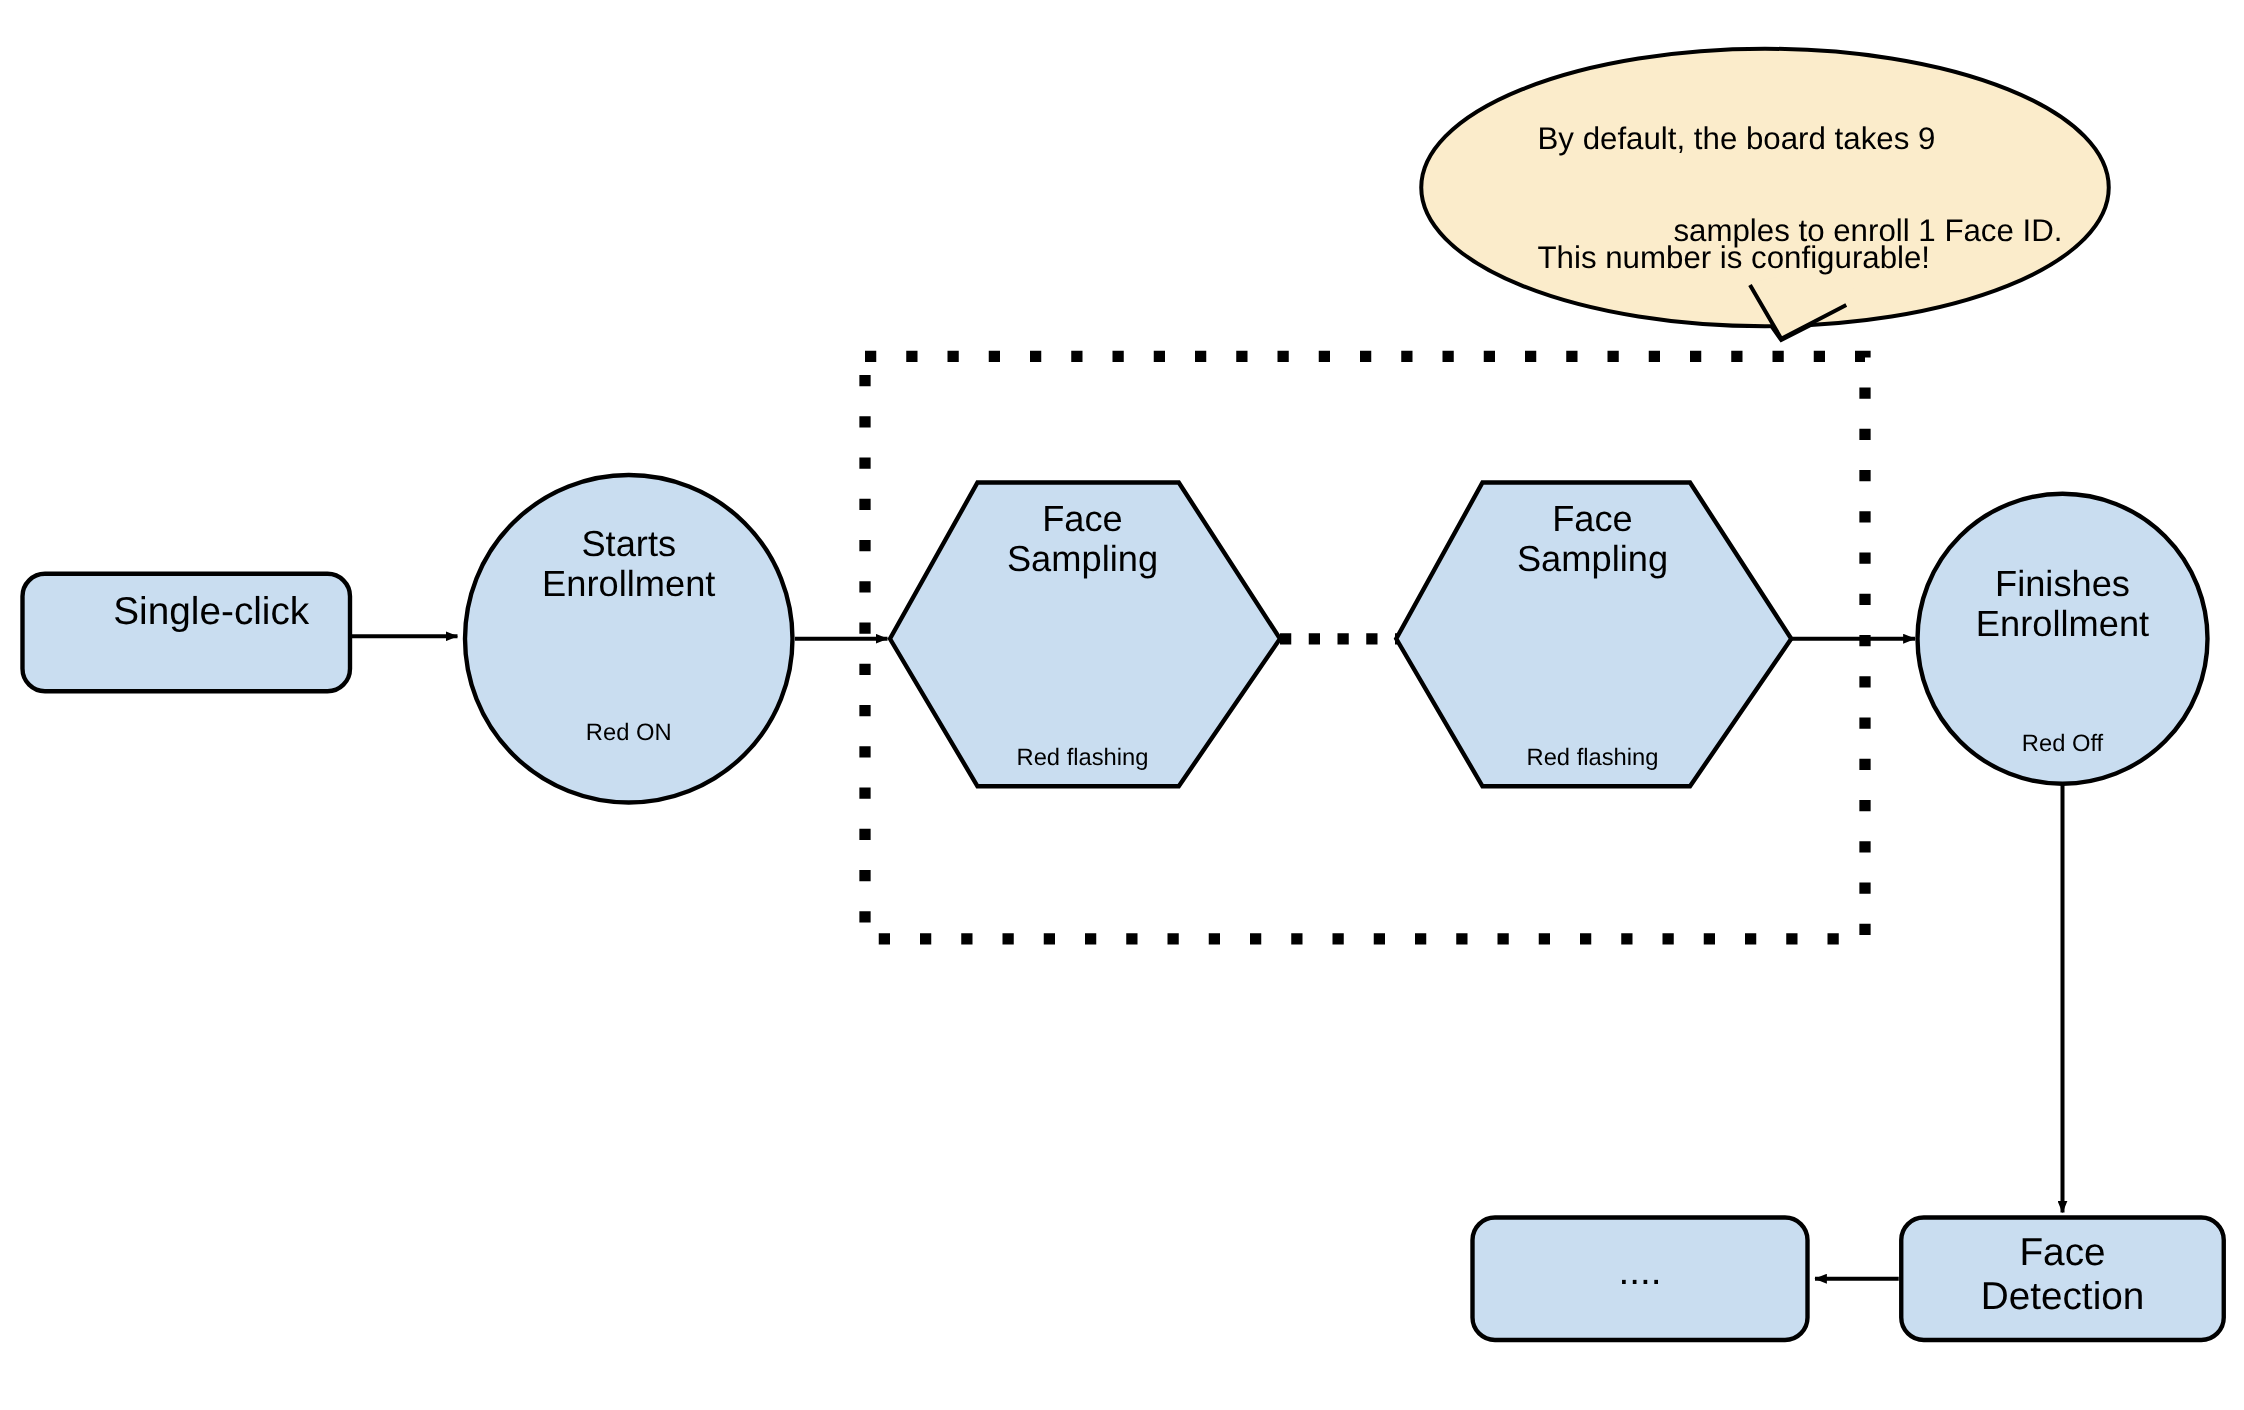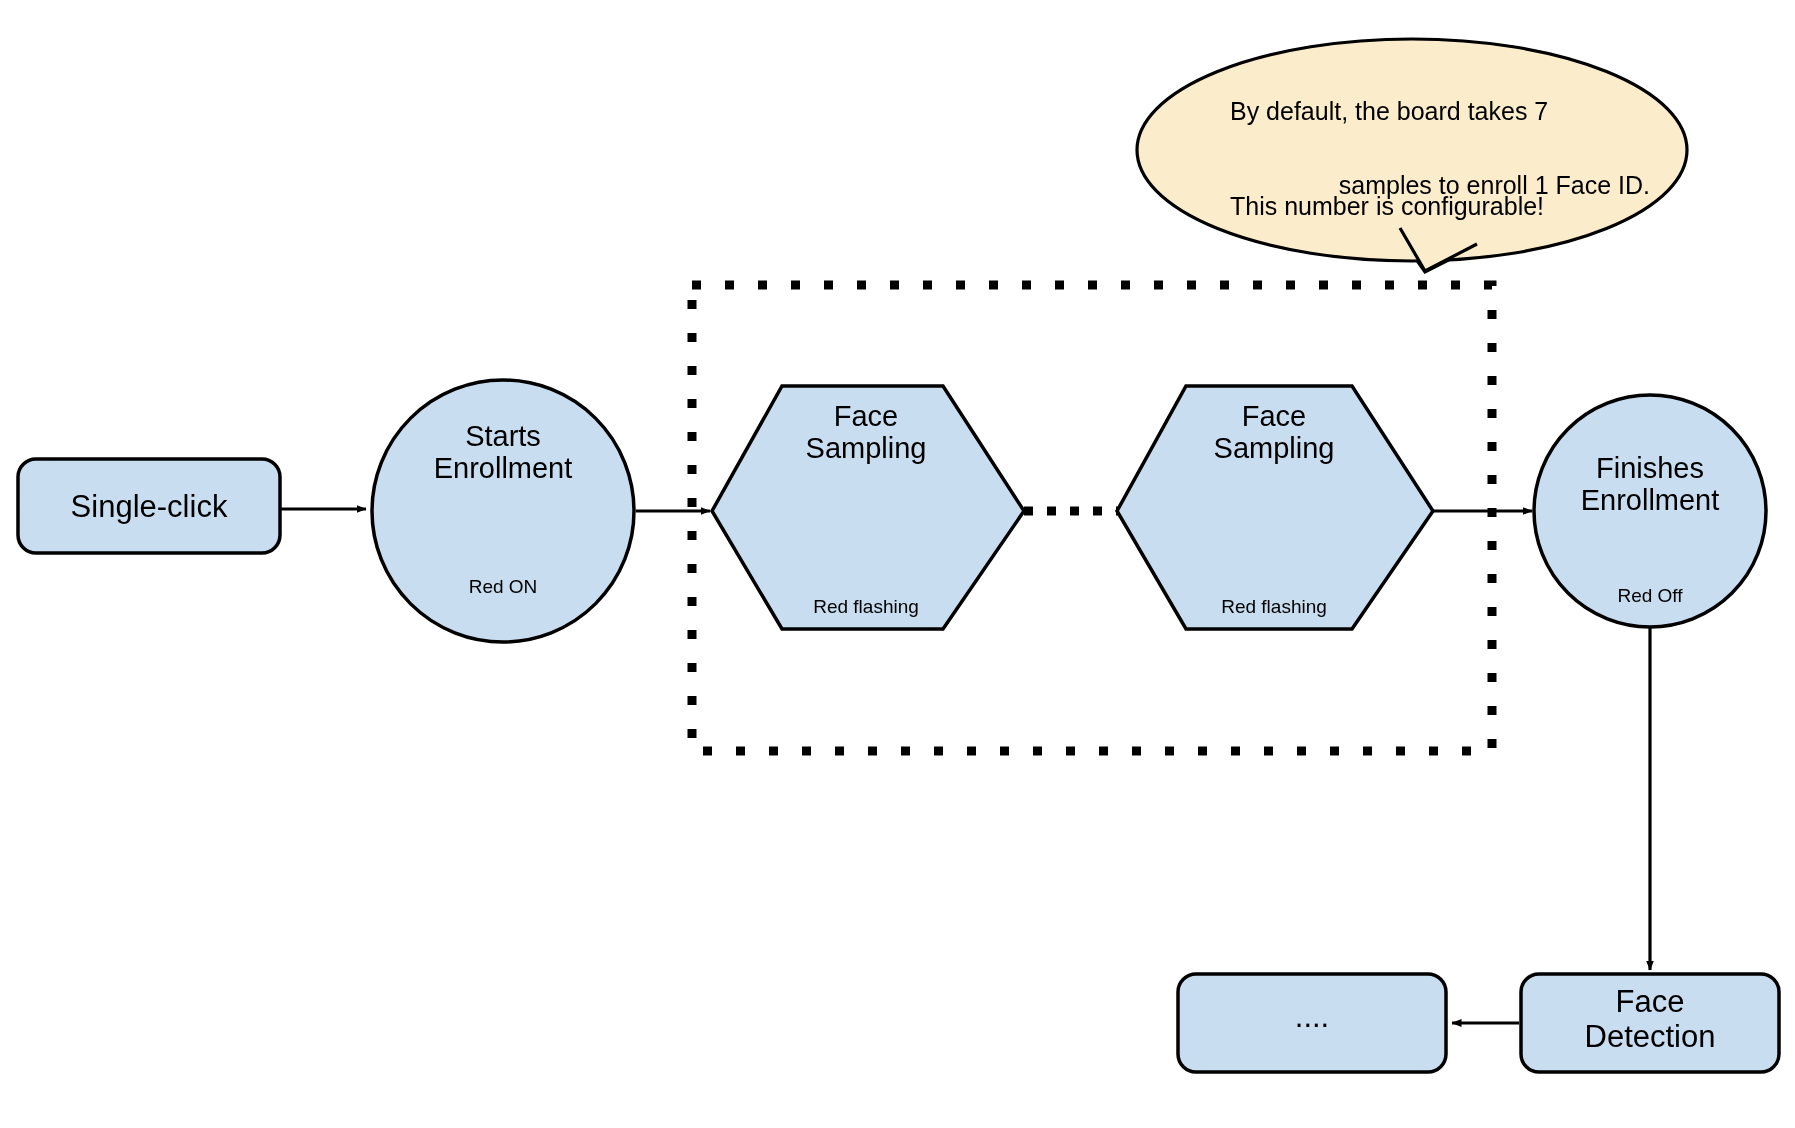--- a/index.html
+++ b/index.html
@@ -80,21 +80,21 @@
 
     <line x1="1519" y1="1023" x2="1452" y2="1023" stroke="#000000" stroke-width="3.2" marker-end="url(#arrowhead)"></line>
 
     <path d="M1397,232 L1425,272 L1478,245 L1500,206 Z" fill="#fbeccb" stroke="#000000" stroke-width="3.2" stroke-linejoin="miter"></path>
     <ellipse cx="1412" cy="150" rx="275" ry="111" fill="#fbeccb" stroke="#000000" stroke-width="3.2"></ellipse>
 
     <path d="M1400,226 L1425,270 L1476,243 L1497,204 L1470,212 Z" fill="#fbeccb" stroke="none"></path>
     <path d="M1400,228 L1425,271 L1477,244" fill="none" stroke="#000000" stroke-width="3.2"></path>
   </svg>
 
-  <div class="lbl t-xl" style="left:18px; top:490px; width:262px;">Single-click</div>
+  <div class="lbl t-xl" style="left:18px; top:472px; width:262px;padding-left:20px;">Single-click</div>
 
   <div class="lbl t-lg" style="left:373px; top:420px; width:260px;">Starts
 Enrollment</div>
   <div class="lbl t-sm" style="left:373px; top:576px; width:260px;">Red ON</div>
 
   <div class="lbl t-lg" style="left:708px; top:400px; width:316px;">Face
 Sampling</div>
   <div class="lbl t-sm" style="left:708px; top:596px; width:316px;">Red flashing</div>
 
   <div class="lbl t-lg" style="left:1115px; top:400px; width:318px;">Face
@@ -103,17 +103,17 @@
 
   <div class="lbl t-lg" style="left:1524px; top:452px; width:252px;">Finishes
 Enrollment</div>
   <div class="lbl t-sm" style="left:1524px; top:585px; width:252px;">Red Off</div>
 
   <div class="lbl t-xl" style="left:1521px; top:985px; width:258px;">Face
 Detection</div>
 
   <div class="lbl t-xl" style="left:1178px; top:1000px; width:268px;">....</div>
 
-  <div class="lbl t-cal" style="left:1230px; top:95px; width:420px; text-align:left;">By default, the board takes 7</div>
+  <div class="lbl t-cal" style="left:1230px; top:95px; width:420px; text-align:left;">By default, the board takes 9</div>
   <div class="lbl t-cal" style="left:1230px; top:128px; width:420px; text-align:right;margin-top:41px;">samples to enroll 1 Face ID.</div>
   <div class="lbl t-cal" style="left:1230px; top:190px; width:420px; text-align:left;">This number is configurable!</div>
 
 </div>
 
 </body></html>

